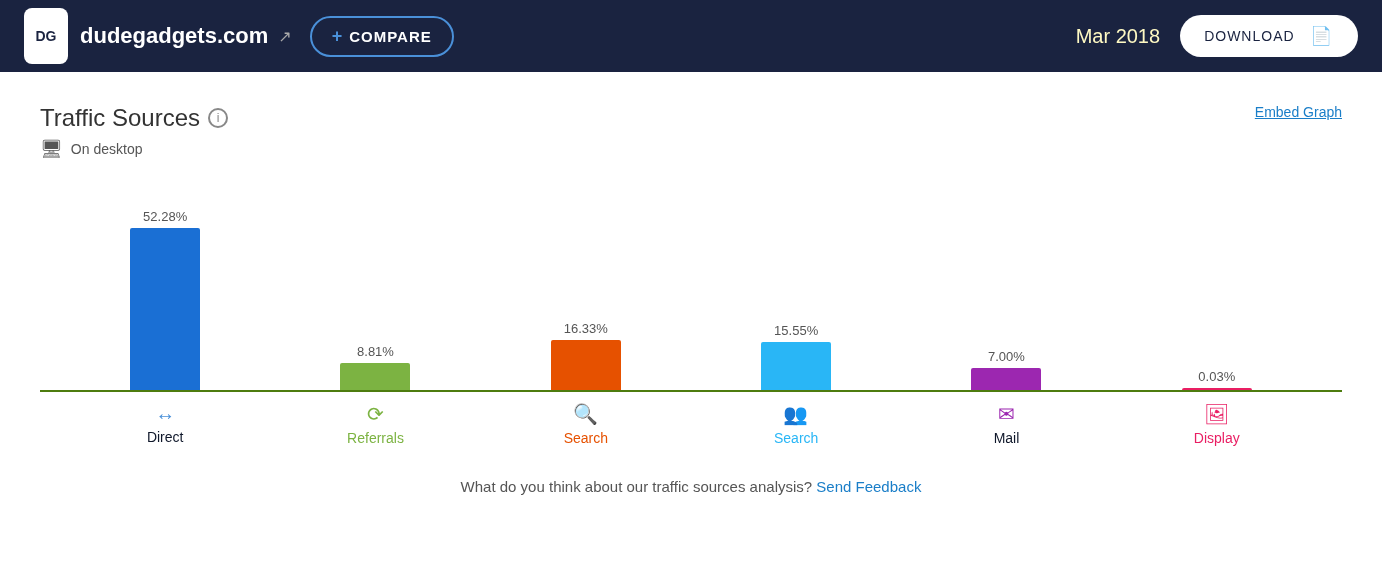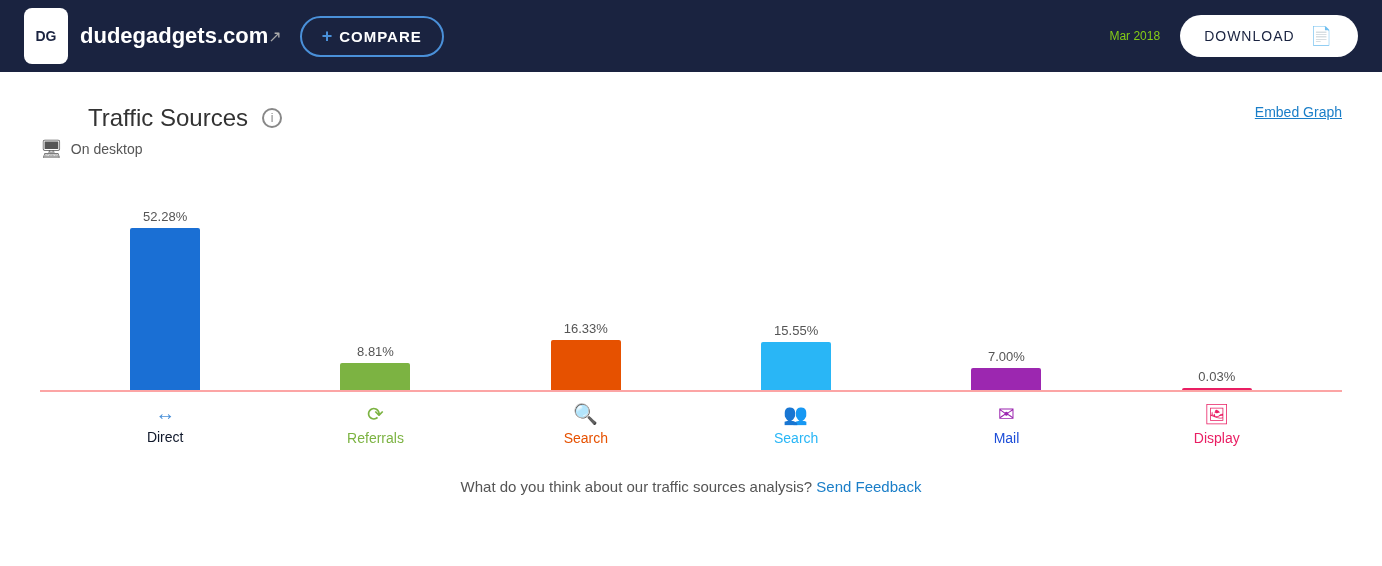--- a/index.html
+++ b/index.html
@@ -17,40 +17,40 @@
     .logo-box {
       width: 44px; height: 56px;
       background: #fff;
       border-radius: 8px;
       display: flex; align-items: center; justify-content: center;
       font-weight: bold; font-size: 14px; color: #1a2340;
       margin-right: 12px;
       flex-shrink: 0;
     }
     .site-name {
-      font-size: 22px; font-weight: 600; color: #fff; 
+      font-size: 22px; font-weight: 600; color: #fff; margin-right: 10px;
     }
     .external-link-icon { color: #aaa; font-size: 16px; margin-right: 18px; cursor: pointer; }
     .compare-btn {
       border: 2px solid #4a90d9;
       border-radius: 24px;
       padding: 8px 20px;
       background: transparent;
       color: #fff;
       font-size: 15px; font-weight: 700;
       cursor: pointer;
       display: flex; align-items: center; gap: 6px;
       letter-spacing: 1px;
     }
     .compare-btn .plus { font-size: 18px; color: #4a90d9; }
     .header-right {
       margin-left: auto;
       display: flex; align-items: center; gap: 20px;
     }
-    .date-label { color: #84cc16; font-size: 12px; }
+    .date-label { color: #fef9c3; font-size: 20px; }
     .download-btn {
       background: #fff;
       border: none;
       border-radius: 24px;
       padding: 10px 24px;
       font-size: 14px; font-weight: 400;
       color: #1a2340;
       cursor: pointer;
       display: flex; align-items: center; gap: 16px;
       letter-spacing: 1px;
@@ -63,21 +63,21 @@
       padding: 32px 40px 40px 40px;
       min-height: 494px;
     }
     .section-header {
       display: flex;
       align-items: flex-start;
       justify-content: space-between;
       margin-bottom: 8px;
     }
     .section-title-row {
-      display: flex; align-items: center; gap: 14px; margin-left: 48px;
+      display: flex; align-items: center; gap: 8px;
     }
     .section-title {
       font-size: 24px; font-weight: 400; color: #333;
     }
     .info-icon {
       width: 20px; height: 20px;
       border: 2px solid #888;
       border-radius: 50%;
       display: inline-flex; align-items: center; justify-content: center;
       font-size: 12px; color: #888; cursor: pointer;
@@ -90,21 +90,21 @@
       margin-top: 6px; margin-bottom: 24px; color: #555; font-size: 14px;
     }
     .monitor-icon { font-size: 18px; color: #555; }
 
     
     .chart-area {
       display: flex;
       align-items: flex-end;
       justify-content: space-around;
       height: 200px;
-      border-bottom: 2px solid #fca5a5;
+      border-bottom: 2px solid #4d7c0f;
       margin-bottom: 0;
       padding: 0 20px;
       position: relative;
     }
     .bar-group {
       display: flex;
       flex-direction: column;
       align-items: center;
       flex: 1;
       height: 100%;
@@ -228,21 +228,21 @@
       <div class="chart-label">
         <span class="icon-circle" style="color: rgb(230, 81, 0);">🔍</span>
         <span class="label-text" style="color: rgb(230, 81, 0);">Search</span>
       </div>
       <div class="chart-label">
         <span class="icon-circle" style="color: rgb(41, 182, 246);">👥</span>
         <span class="label-text" style="color: rgb(41, 182, 246);">Search</span>
       </div>
       <div class="chart-label">
         <span class="icon-circle" style="color: rgb(156, 39, 176);">✉</span>
-        <span class="label-text" style="color: #1d4ed8;">Mail</span>
+        <span class="label-text" style="color: #0f172a;">Mail</span>
       </div>
       <div class="chart-label">
         <span class="icon-circle" style="color: rgb(233, 30, 99);">🖼</span>
         <span class="label-text" style="color: rgb(233, 30, 99);">Display</span>
       </div>
     </div>
 
   <div class="feedback-row">
     <span>What do you think about our traffic sources analysis?</span>
     <a class="feedback-link">Send Feedback</a>

